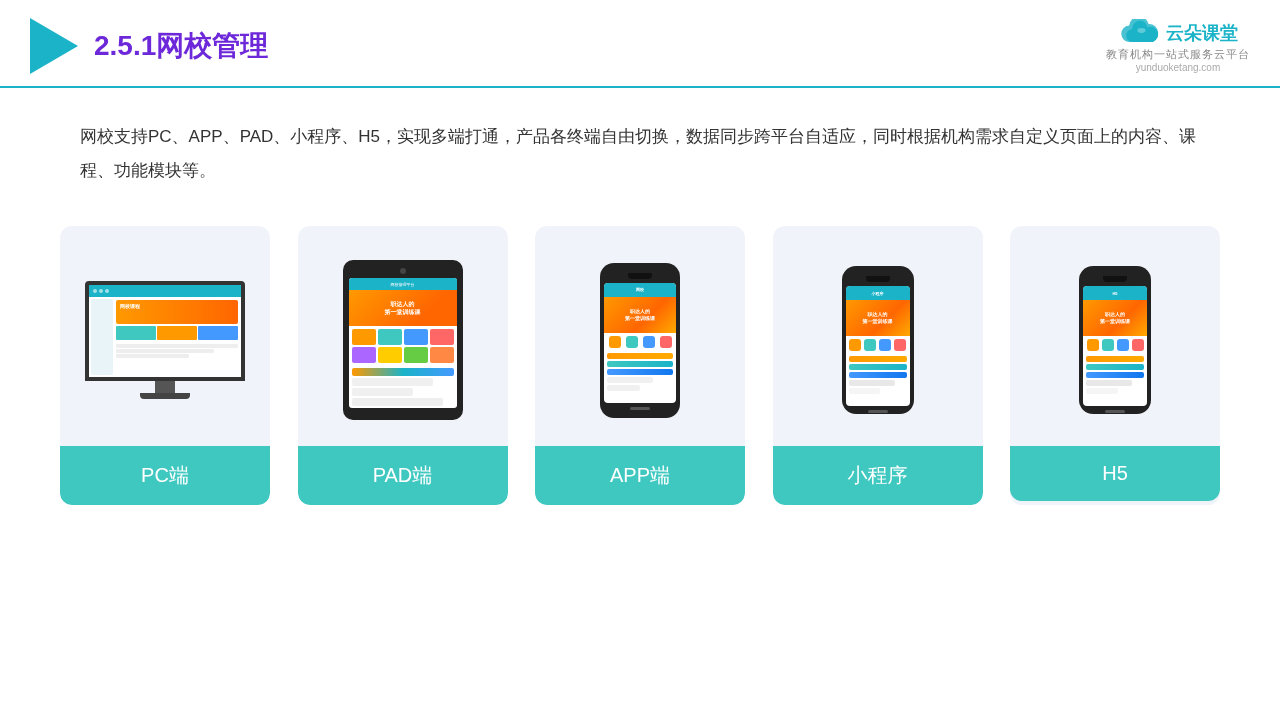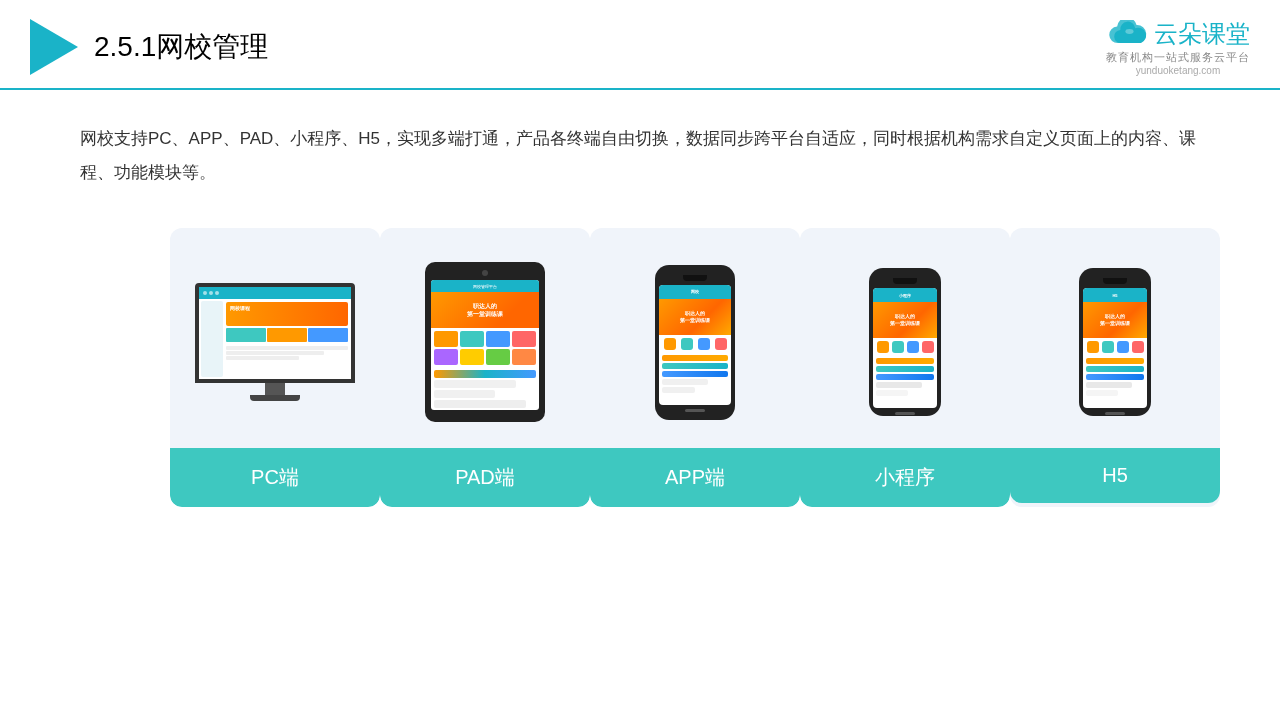--- a/index.html
+++ b/index.html
@@ -26,41 +26,41 @@
     }
     .logo-triangle {
       width: 0;
       height: 0;
       border-top: 28px solid transparent;
       border-bottom: 28px solid transparent;
       border-left: 48px solid #1ab3c8;
     }
     .page-title {
       font-size: 28px;
-      font-weight: normal;
-      color: #000000;
+      font-weight: bold;
+      color: #6d28d9;
     }
     .header-right {
       display: flex;
       flex-direction: column;
       align-items: center;
     }
     .cloud-logo {
       display: flex;
       align-items: center;
       gap: 6px;
     }
     .cloud-icon {
       width: 42px;
       height: 28px;
     }
     .brand-text {
-      font-size: 24px;
+      font-size: 18px;
       color: #1ab3c8;
-      font-weight: normal;
+      font-weight: bold;
     }
     .brand-sub {
       font-size: 11px;
       color: #888;
       text-align: right;
       letter-spacing: 1px;
     }
     .brand-url {
       font-size: 10px;
       color: #aaa;
@@ -70,22 +70,23 @@
     .description {
       padding: 32px 80px 10px 80px;
       font-size: 17px;
       color: #333;
       line-height: 2;
     }
 
     
     .cards-container {
       display: flex;
+      gap: 18px;
       padding: 28px 60px 30px 60px;
-      justify-content: flex-end;
+      justify-content: space-between;
     }
     .card {
       background: #f0f4fa;
       border-radius: 12px;
       width: 210px;
       display: flex;
       flex-direction: column;
       align-items: center;
       overflow: hidden;
     }

